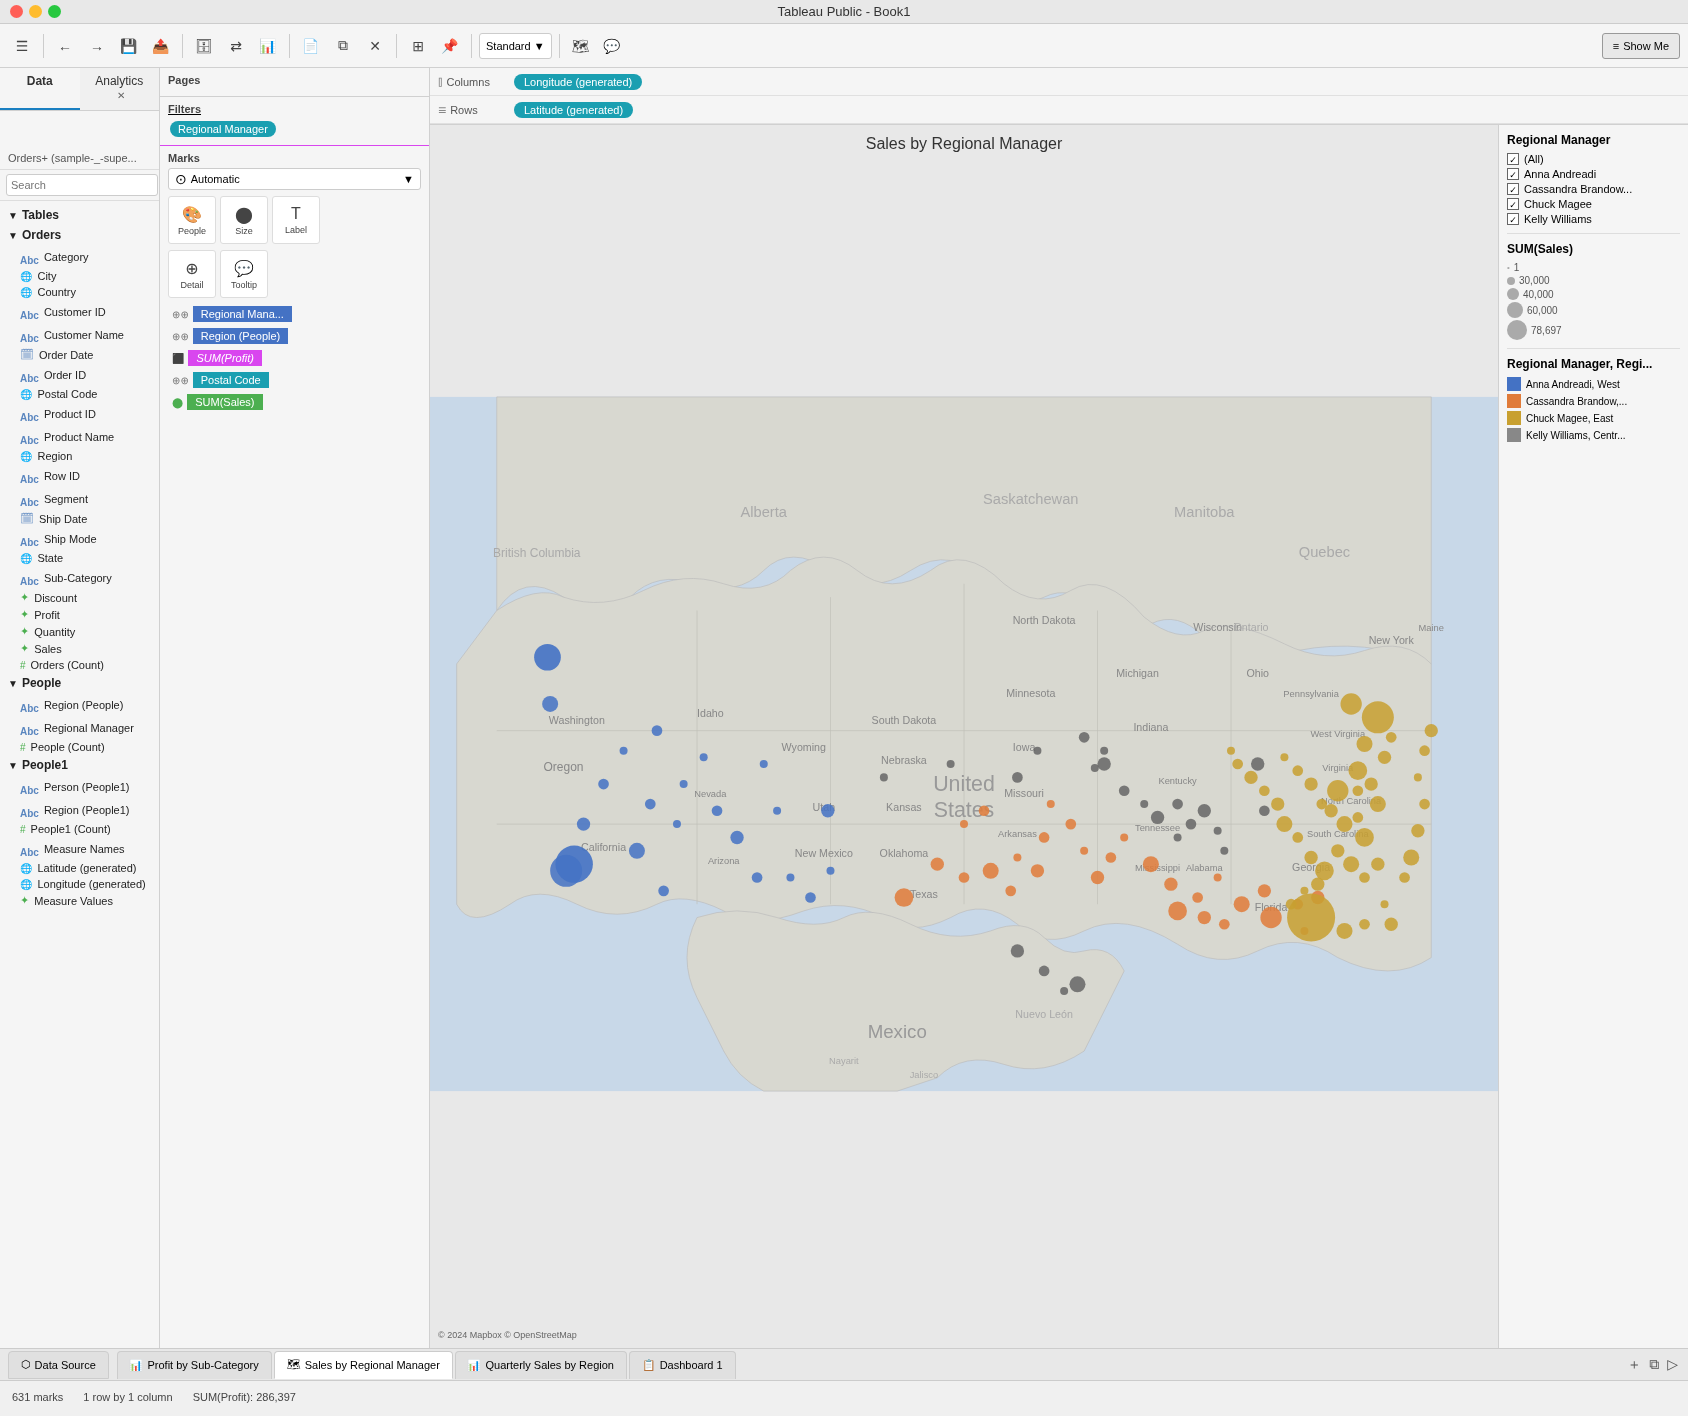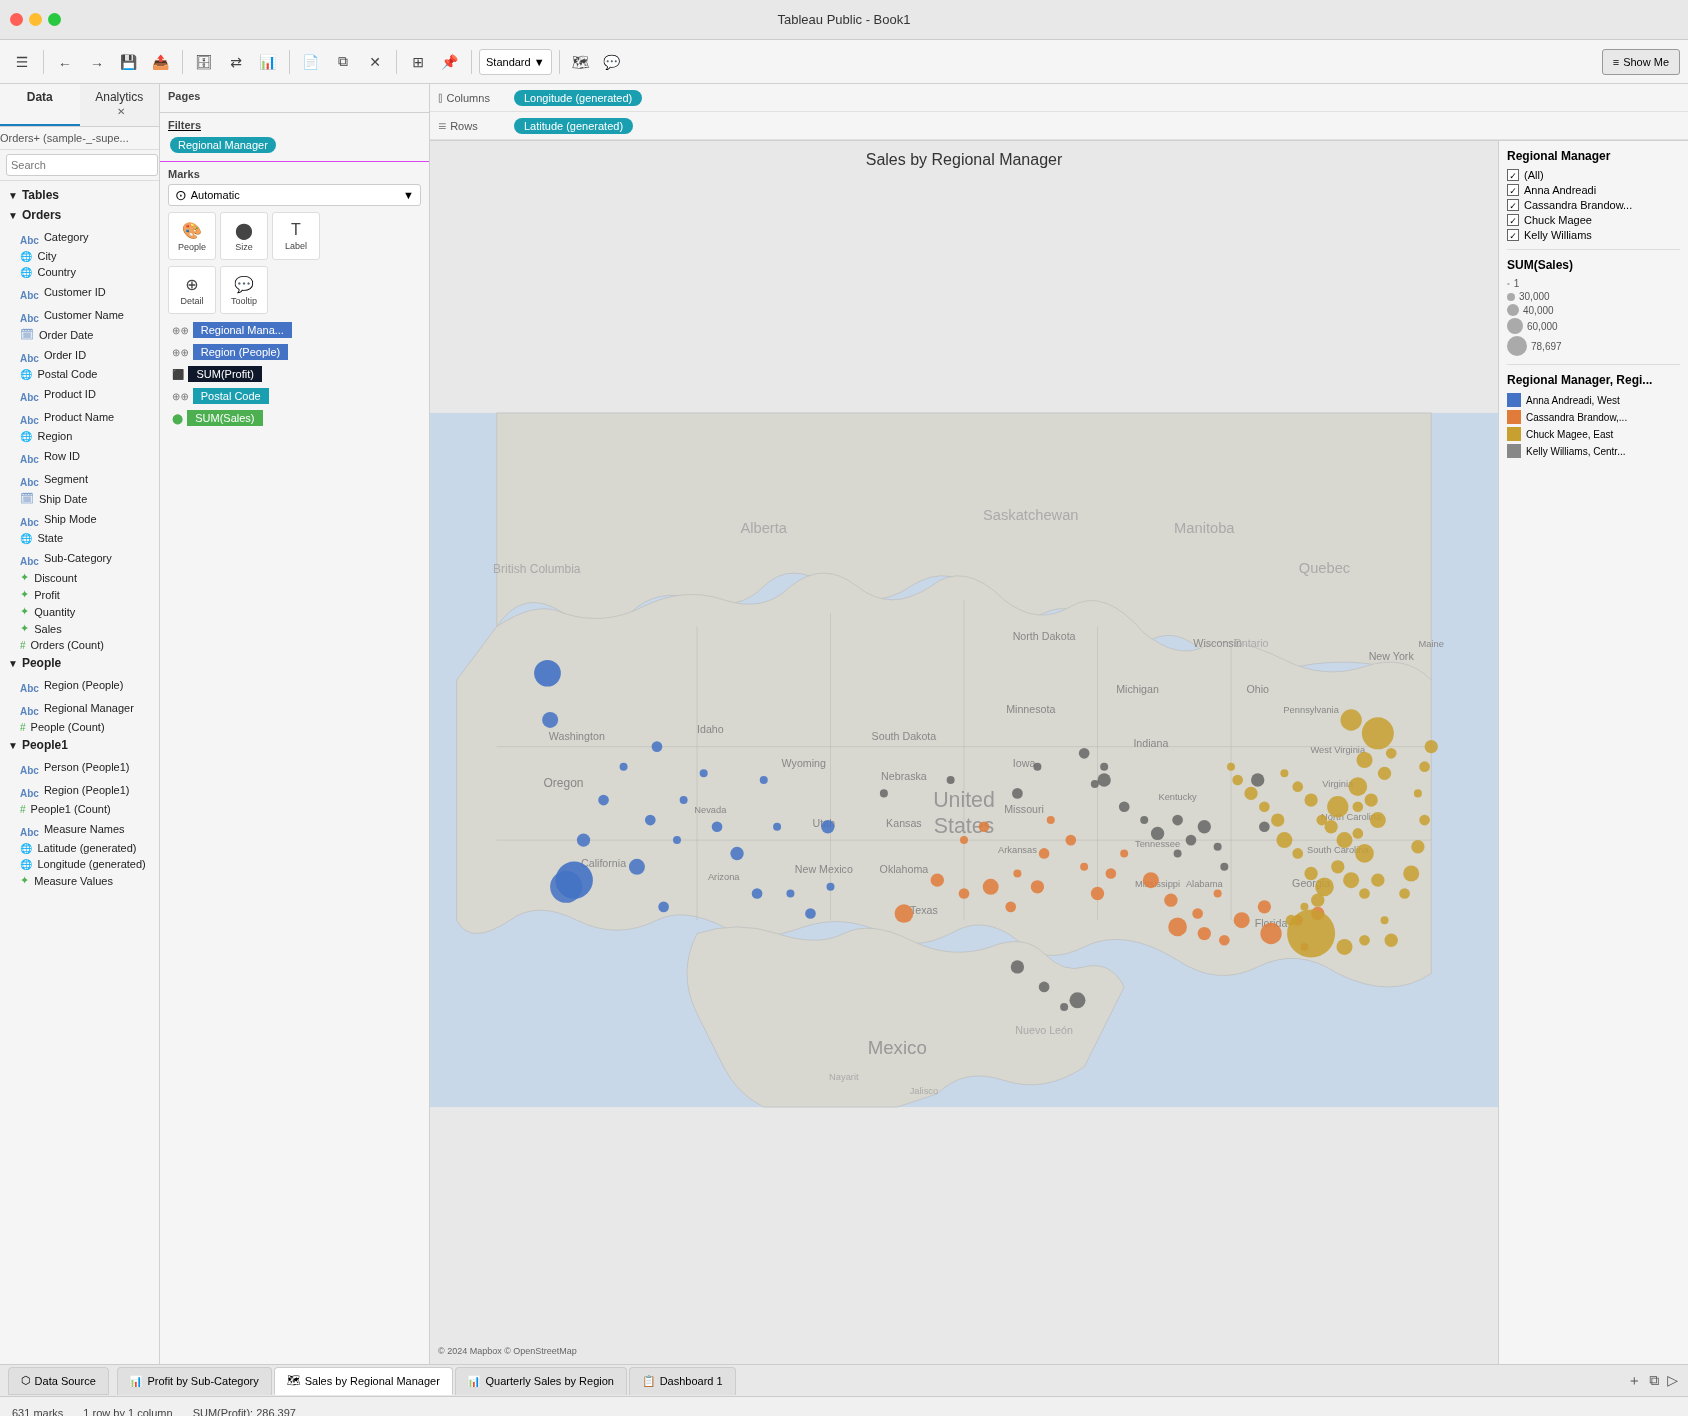--- a/index.html
+++ b/index.html
@@ -1,20 +1,20 @@
 <!DOCTYPE html>
 <html><head>
   <meta charset="utf-8">
   <style>
     * { box-sizing: border-box; margin: 0; padding: 0; font-family: -apple-system, BlinkMacSystemFont, 'Segoe UI', Arial, sans-serif; }
     body { width: 1688px; height: 1416px; overflow: hidden; background: #f0f0f0; font-size: 12px; }
 
     
     #titlebar {
-      height: 40px;
+      height: 24px;
       background: #e8e8e8;
       display: flex;
       align-items: center;
       justify-content: center;
       position: relative;
       border-bottom: 1px solid #ccc;
     }
     #titlebar .window-controls {
       position: absolute;
       left: 10px;
@@ -87,24 +87,24 @@
     }
     .dat-tab.active {
       background: #f5f5f5;
       border-bottom: 2px solid #1a7fc1;
       font-weight: 600;
     }
     .dat-tab-close { font-size: 10px; color: #666; margin-left: 4px; }
 
     
     #datasource-label {
-      padding: 5px 0;
+      padding: 5px 8px;
       font-size: 11px; color: #555;
       border-bottom: 1px solid #ddd;
-      white-space: nowrap; overflow: hidden; text-overflow: ellipsis;
+      white-space: nowrap; overflow: hidden; text-overflow: ellipsis; margin-top: 36px;
     }
 
     
     #search-bar {
       display: flex;
       align-items: center;
       padding: 4px 6px;
       border-bottom: 1px solid #ddd;
       gap: 3px;
     }
@@ -200,21 +200,21 @@
       padding: 2px 4px; margin: 2px 0;
       gap: 4px; font-size: 11px;
     }
     .marks-detail-row .pill {
       padding: 2px 8px; border-radius: 0;
       font-size: 11px; font-weight: 500;
       display: flex; align-items: center; gap: 3px;
     }
     .pill-blue { background: #4472c4; color: white; }
     .pill-teal { background: #1a9fb1; color: white; }
-    .pill-orange { background: #0f172a; color: white; }
+    .pill-orange { background: #d946ef; color: white; font-style: italic; }
     .pill-green { background: #4caf50; color: white; }
 
     
     #right-side {
       flex: 1;
       display: flex;
       flex-direction: column;
     }
 
     

